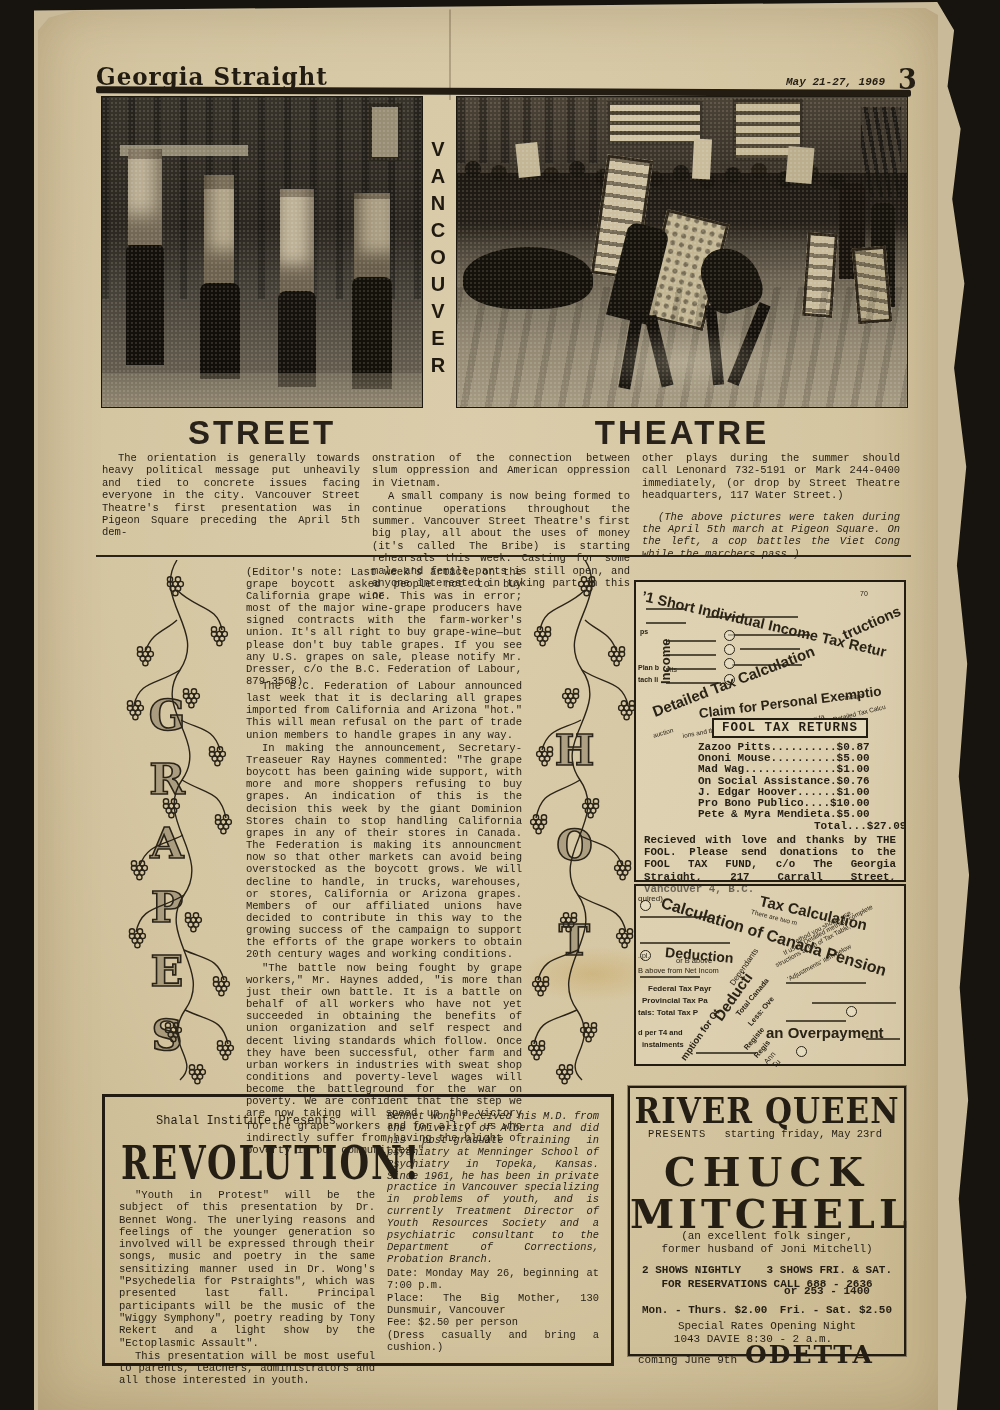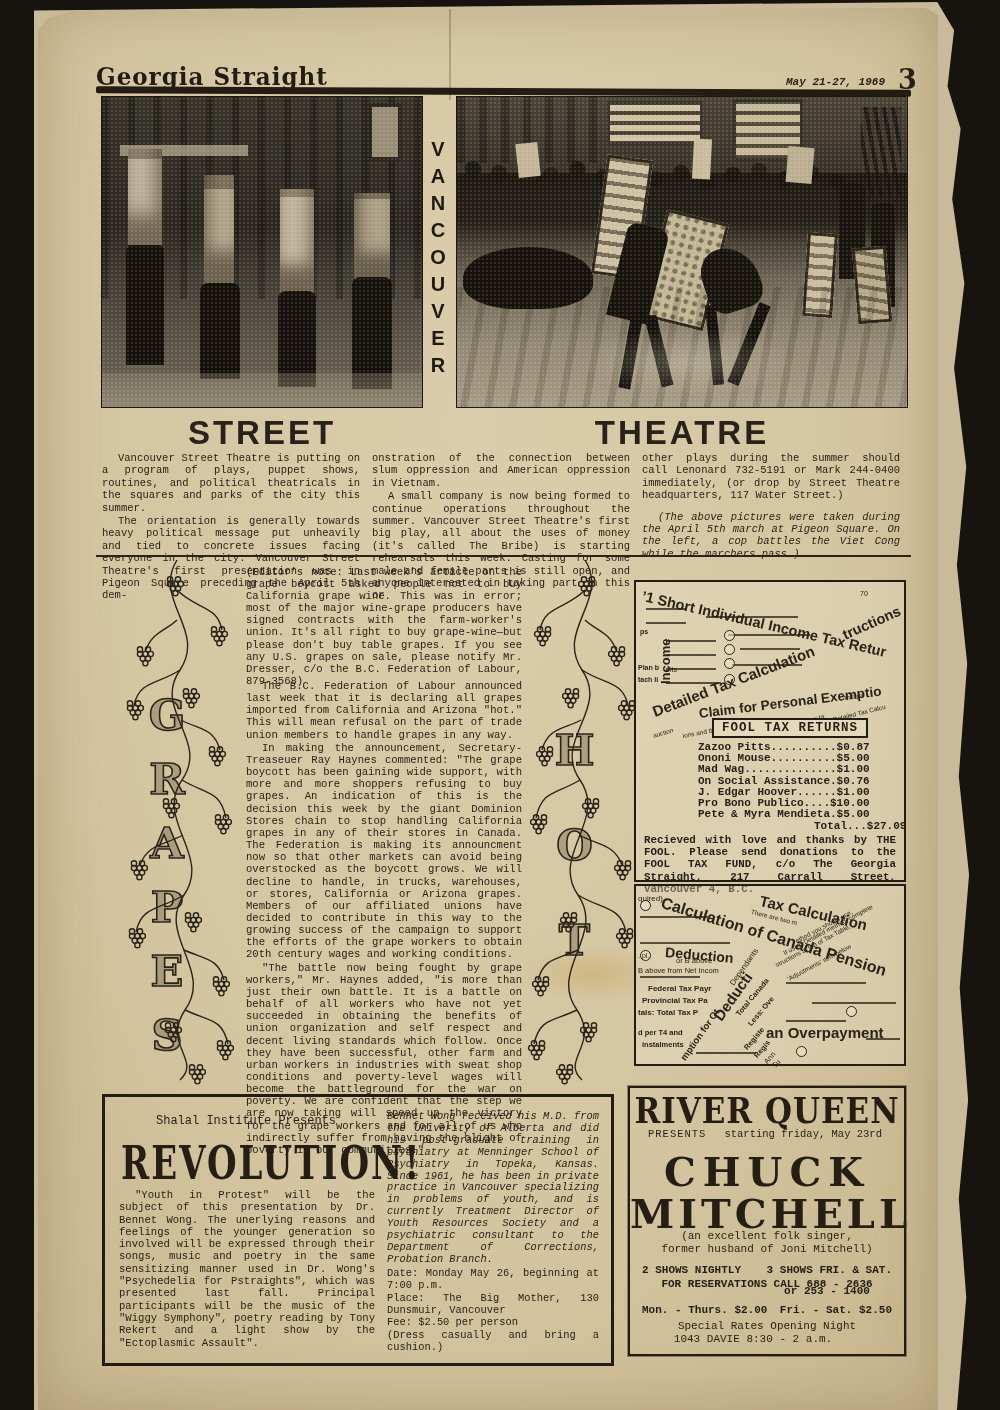--- a/index.html
+++ b/index.html
@@ -132,21 +132,20 @@
 
     <div class="shape" style="left:0;top:190px;width:450px;height:120px;background:repeating-linear-gradient(100deg,rgba(30,24,16,.16) 0 7px,transparent 7px 24px);"></div>
     <div class="shape" style="left:120px;top:230px;width:220px;height:70px;background:radial-gradient(ellipse,rgba(235,226,200,.30),rgba(235,226,200,0) 70%);"></div>
     <div class="grain"></div>
   </div>
 
   <div class="abs headline" style="left:64px;top:406px;width:320px;text-align:center;">STREET</div>
   <div class="abs headline" style="left:419px;top:406px;width:450px;text-align:center;">THEATRE</div>
 
   <div class="abs col" style="left:64px;top:444px;width:258px;">
-    <p>Vancouver Street Theatre is putting on a program of plays, puppet shows, routines, and political theatricals in the squares and parks of the city this summer.</p>
     <p>The orientation is generally towards heavy political message put unheavily and tied to concrete issues facing everyone in the city. Vancouver Street Theatre's first presentation was in Pigeon Square preceding the April 5th dem-</p>
   </div>
   <div class="abs col" style="left:334px;top:444px;width:258px;">
     <p class="noind">onstration of the connection between slum oppression and American oppression in Vietnam.</p>
     <p>A small company is now being formed to continue operations throughout the summer. Vancouver Street Theatre's first big play, all about the uses of money (it's called The Bribe) is starting rehearsals this week. Casting for some male and female parts is still open, and anyone interested in taking part in this or</p>
   </div>
   <div class="abs col" style="left:604px;top:444px;width:258px;">
     <p class="noind">other plays during the summer should call Lenonard 732-5191 or Mark 244-0400 immediately, (or drop by Street Theatre headquarters, 117 Water Street.)</p>
     <p class="ital" style="margin-top:9px;">(The above pictures were taken during the April 5th march at Pigeon Square. On the left, a cop battles the Viet Cong while the marchers pass.)</p>
   </div>
@@ -303,20 +302,21 @@
     <span class="frag" style="left:150px;top:90px;font-size:6.5px;transform:rotate(-28deg);">'Adjustments' item below</span>
   </div>
 
   <div class="abs adbox" style="left:64px;top:1086px;width:506px;height:266px;">
     <div class="abs ctr small" style="left:16px;top:18px;width:250px;font-size:12px;">Shalal Institute Presents</div>
     <div class="abs ctr" style="left:16px;top:46px;width:250px;">
       <span class="revtitle">REVOLUTION!</span>
     </div>
     <div class="abs col" style="left:14px;top:92px;width:256px;font-size:10.6px;line-height:12.3px;">
       <p>"Youth in Protest" will be the subject of this presentation by Dr. Bennet Wong. The unerlying reasons and feelings of the younger generation so involved will be expressed through their songs, music and poetry in the same sensitizing manner used in Dr. Wong's "Psychedelia for Pstraights", which was presented last fall. Principal participants will be the music of the "Wiggy Symphony", poetry reading by Tony Rekert and a light show by the "Ectoplasmic Assault".</p>
+      <p>This presentation will be most useful to parents, teachers, administrators and all those interested in youth.</p>
     </div>
     <div class="abs col" style="left:282px;top:14px;width:212px;font-size:10.4px;line-height:11.9px;">
       <p class="noind ital">Bennet Wong received his M.D. from the Univerity of Alberta and did his post-graduate training in psychiatry at Menninger School of Psychiatry in Topeka, Kansas. Since 1961, he has been in private practice in Vancouver specializing in problems of youth, and is currently Treatment Director of Youth Resources Society and a psychiatric consultant to the Department of Corrections, Probation Branch.</p>
       <p class="noind" style="margin-top:2px;">Date: Monday May 26, beginning at 7:00 p.m.</p>
       <p class="noind">Place: The Big Mother, 130 Dunsmuir, Vancouver</p>
       <p class="noind">Fee: $2.50 per person</p>
       <p class="noind">(Dress casually and bring a cushion.)</p>
 
     </div>
   </div>
@@ -340,15 +340,19 @@
       <span>3 SHOWS FRI. &amp; SAT.</span>
     </div>
     <div class="abs ctr small" style="left:0;top:190px;width:100%;font-weight:700;">FOR RESERVATIONS CALL 688 - 2636</div>
     <div class="abs ctr small" style="left:60px;top:197px;width:100%;font-weight:700;">or 253 - 1400</div>
     <div class="abs row small" style="left:12px;top:216px;width:250px;font-weight:700;">
       <span>Mon. - Thurs. $2.00</span>
       <span>Fri. - Sat. $2.50</span>
     </div>
     <div class="abs ctr small" style="left:0;top:232px;width:100%;">Special Rates Opening Night</div>
     <div class="abs ctr small" style="left:-14px;top:245px;width:100%;">1043  DAVIE    8:30 - 2 a.m.</div>
+    <div class="abs" style="left:8px;top:252px;width:260px;display:flex;align-items:baseline;gap:8px;">
+      <span class="small">coming June 9th</span>
+      <span class="odetta">ODETTA</span>
+    </div>
   </div>
 
 </div>
 
 </body></html>

